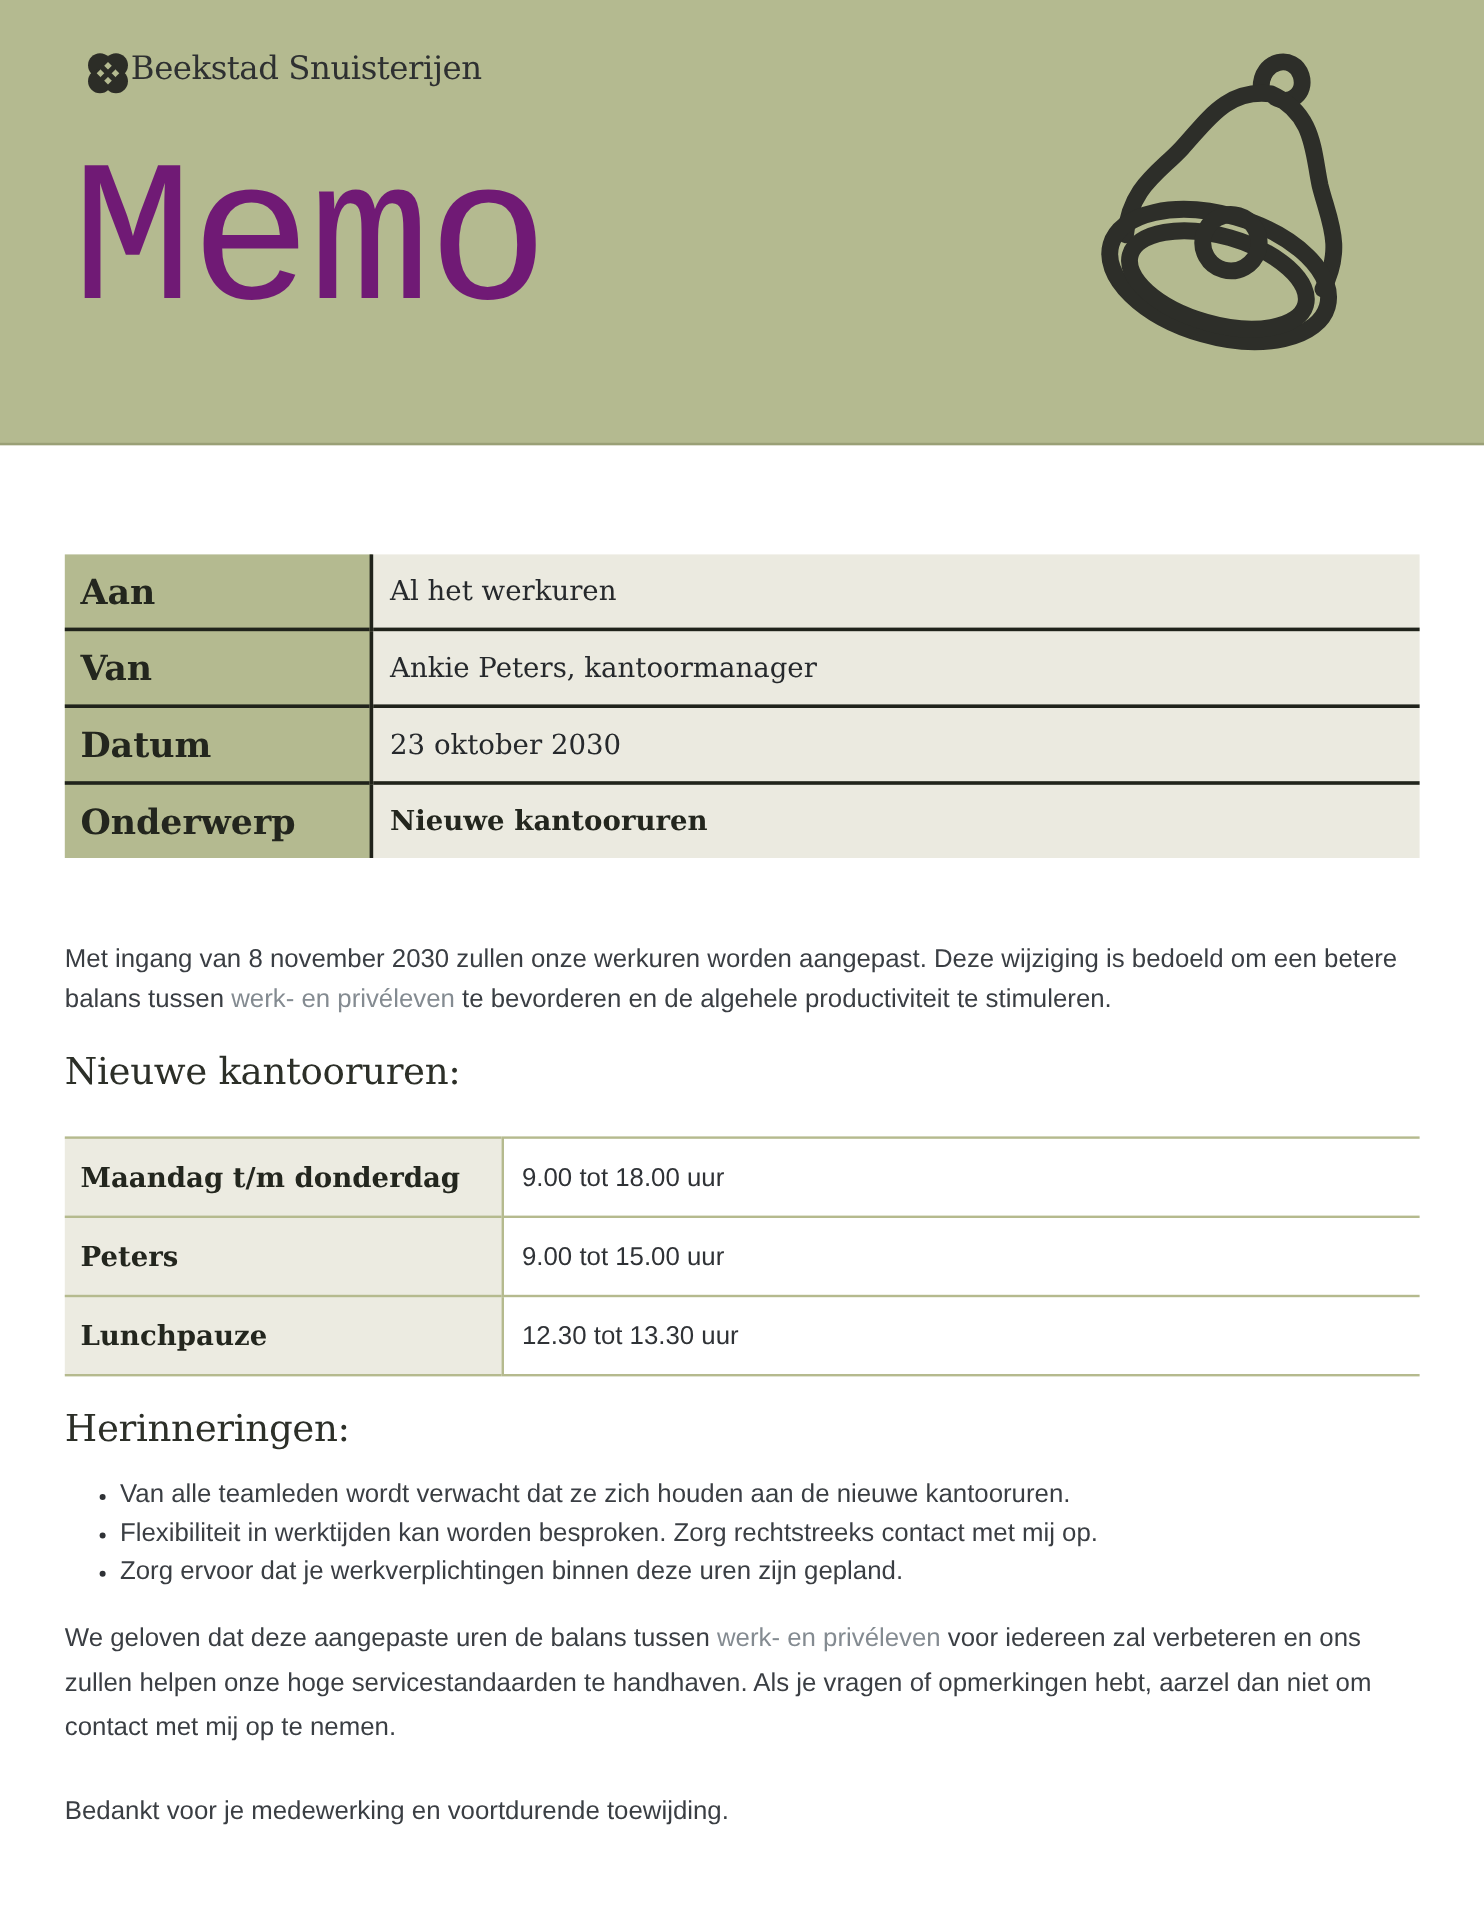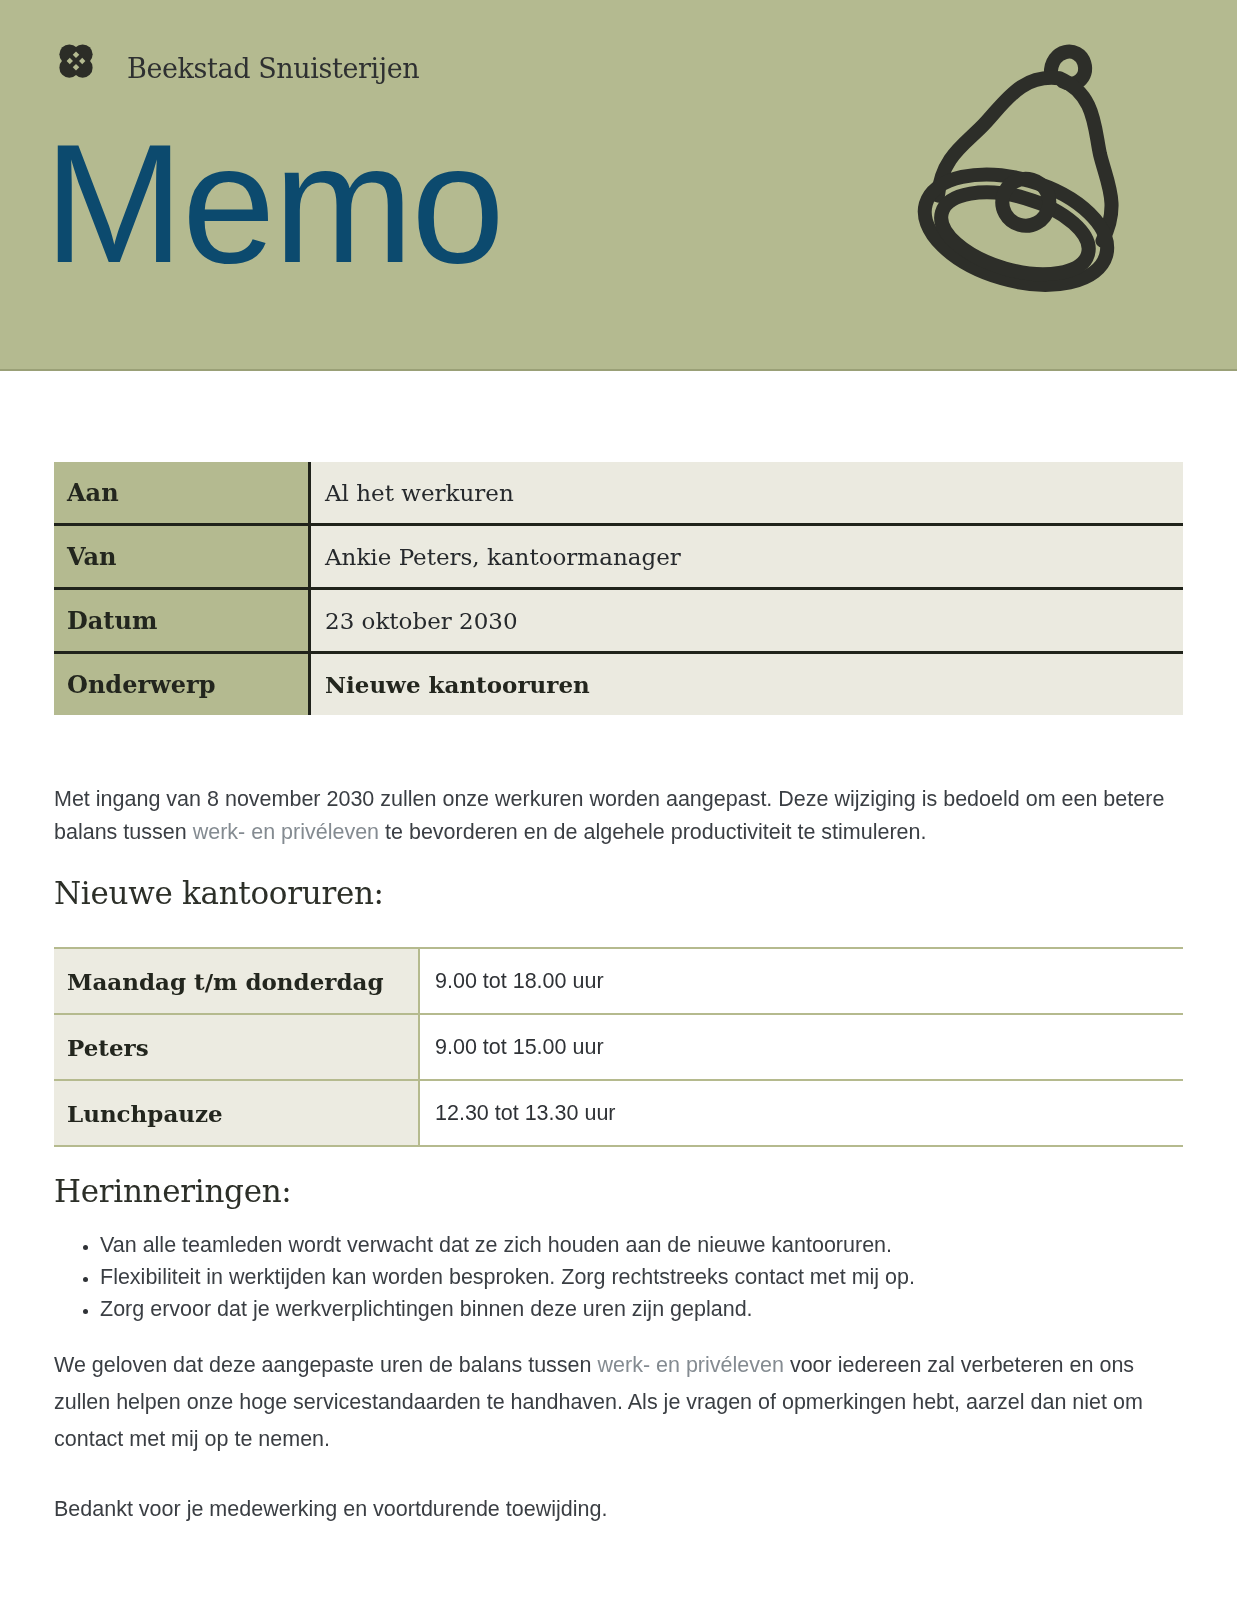--- a/index.html
+++ b/index.html
@@ -13,55 +13,55 @@
   }
 
   
   .header {
     position:relative;
     height:369px;
     background:#b4ba90;
     border-bottom:2px solid #9aa077;
   }
   .brand {
-    position:absolute; left:57px; top:42px;
-    display:flex; align-items:flex-end; gap:32px;
+    position:absolute; left:71px; top:42px;
+    display:flex; align-items:flex-start; gap:0;
   }
   .brand-name {
     font-family:"DejaVu Serif", serif;
     font-size:27px; letter-spacing:-0.4px;
     color:#2e3031;
   }
   .memo-title {
-    position:absolute; left:44px; top:112px;
-    font-family:Liberation Sans, sans-serif;
+    position:absolute; left:60px; top:112px;
+    font-family:Liberation Mono, monospace;
     font-size:168px; line-height:1.1;
     letter-spacing:-2px;
-    color:#0c4a6e;
+    color:#701a75;
   }
   .bell { position:absolute; right:52px; top:22px; }
 
   
   .content { padding:0 54px; }
 
   
   table.meta {
     margin-top:91px;
     width:100%;
     border-collapse:collapse;
     table-layout:fixed;
   }
   table.meta td { height:59px; vertical-align:middle; }
   table.meta tr + tr td { border-top:3px solid #20231b; }
   td.meta-label {
     width:240px;
     background:#b4ba90;
     border-right:3px solid #20231b;
     font-family:"DejaVu Serif", serif;
-    font-weight:bold; font-size:24px;
+    font-weight:bold; font-size:29px;
     color:#23261e;
     padding-left:13px;
   }
   td.meta-value {
     background:#ebeae0;
     font-family:"DejaVu Serif", serif;
     font-size:23px; color:#26292c;
     padding-left:14px;
   }
   td.meta-value.bold { font-weight:bold; color:#23261e; }

